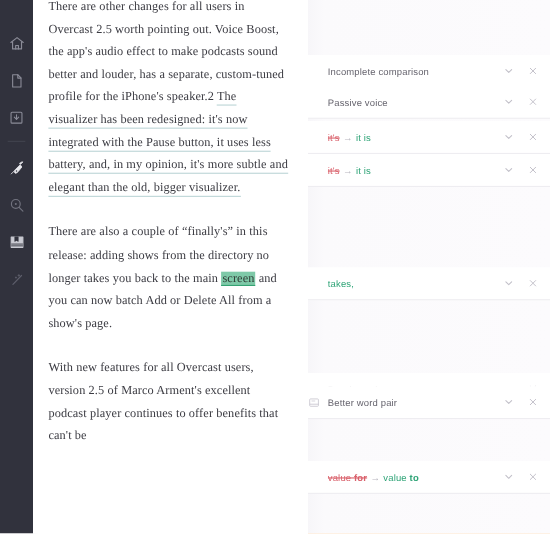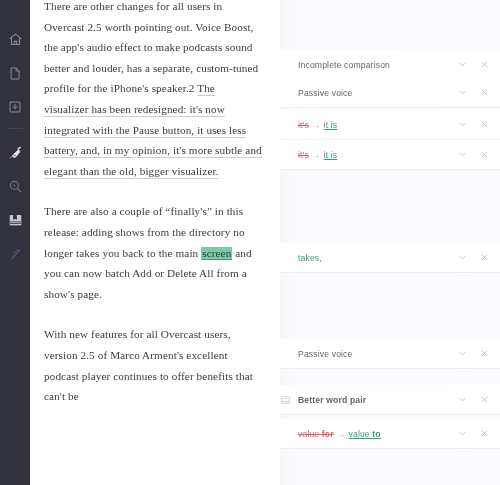--- a/index.html
+++ b/index.html
@@ -151,21 +151,21 @@
   }
   .act {
     width: 11px;
     height: 11px;
     display: flex;
     align-items: center;
     justify-content: center;
     cursor: pointer;
   }
   .rep-old { color: #d9606b; text-decoration: line-through; }
-  .rep-new { color: #2fa477; text-decoration: underline; }
+  .rep-new { color: #2fa477; }
   .rep-arrow { color: #b9b7c0; padding: 0 3px; }
   .rep-b { font-weight: bold; }
 </style>
 </head>
 <body>
 
 <div id="app">
 
   <div class="sidebar">
 
@@ -338,21 +338,21 @@
                 <path d="M5 8.5 12 15.5 19 8.5"></path>
               </svg>
             </span>
             <span class="act">
               <svg width="9" height="9" viewBox="0 0 24 24" fill="none" stroke="#c2c0c9" stroke-width="2.4" stroke-linecap="round">
                 <path d="M5.5 5.5 18.5 18.5M18.5 5.5 5.5 18.5"></path>
               </svg>
             </span>
           </div>
         </div>
-        <div class="card" style="top: 385px; font-weight: bold;">
+        <div class="card" style="top: 351px;">
           <span class="card-icon">
             <svg width="11" height="10" viewBox="0 0 24 24" fill="none" stroke="#c6c4cd" stroke-width="1.8">
               <rect x="2.5" y="4" width="19" height="16" rx="1.8"></rect>
               <path d="M2.5 15.5h19"></path>
               <path d="M6.5 8.5h8" stroke-width="1.6"></path>
             </svg>
           </span>
           <div class="card-label">Better word pair</div>
           <div class="card-actions">
             <span class="act">

